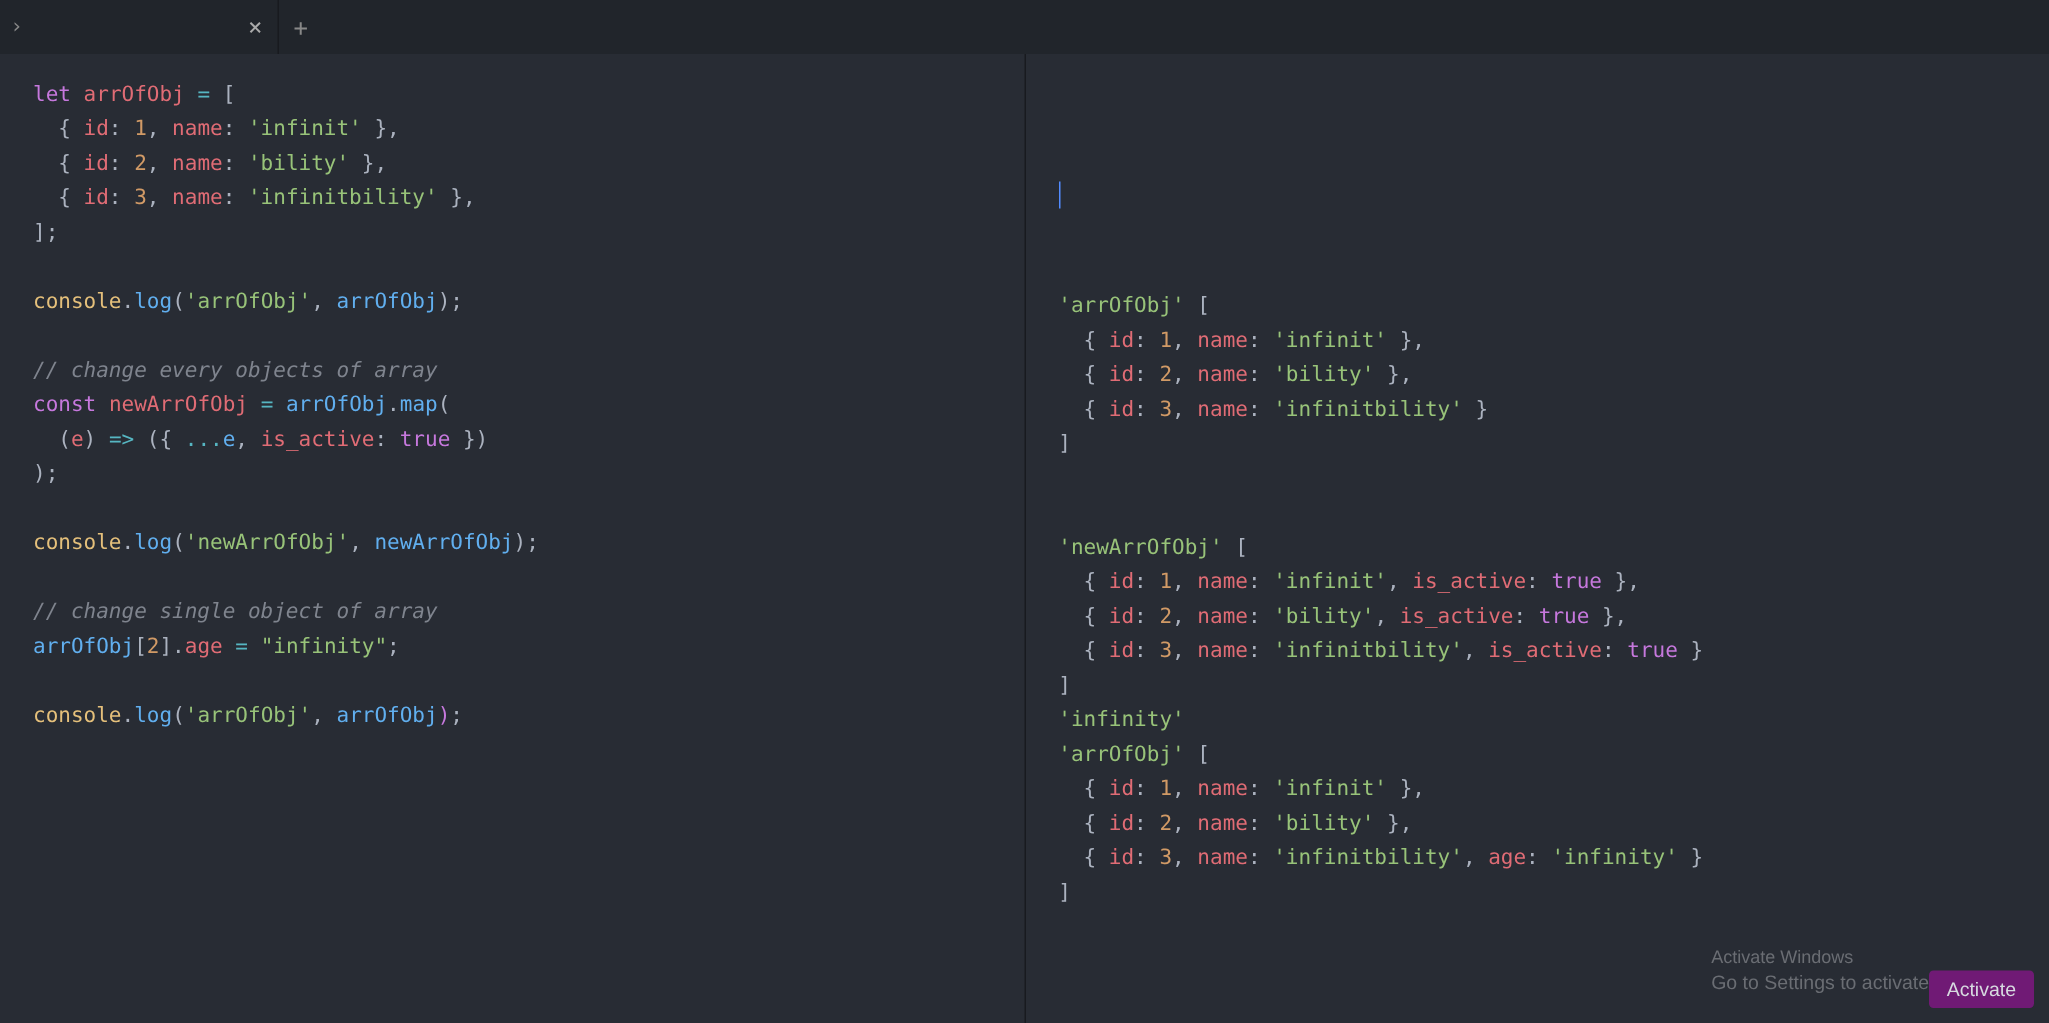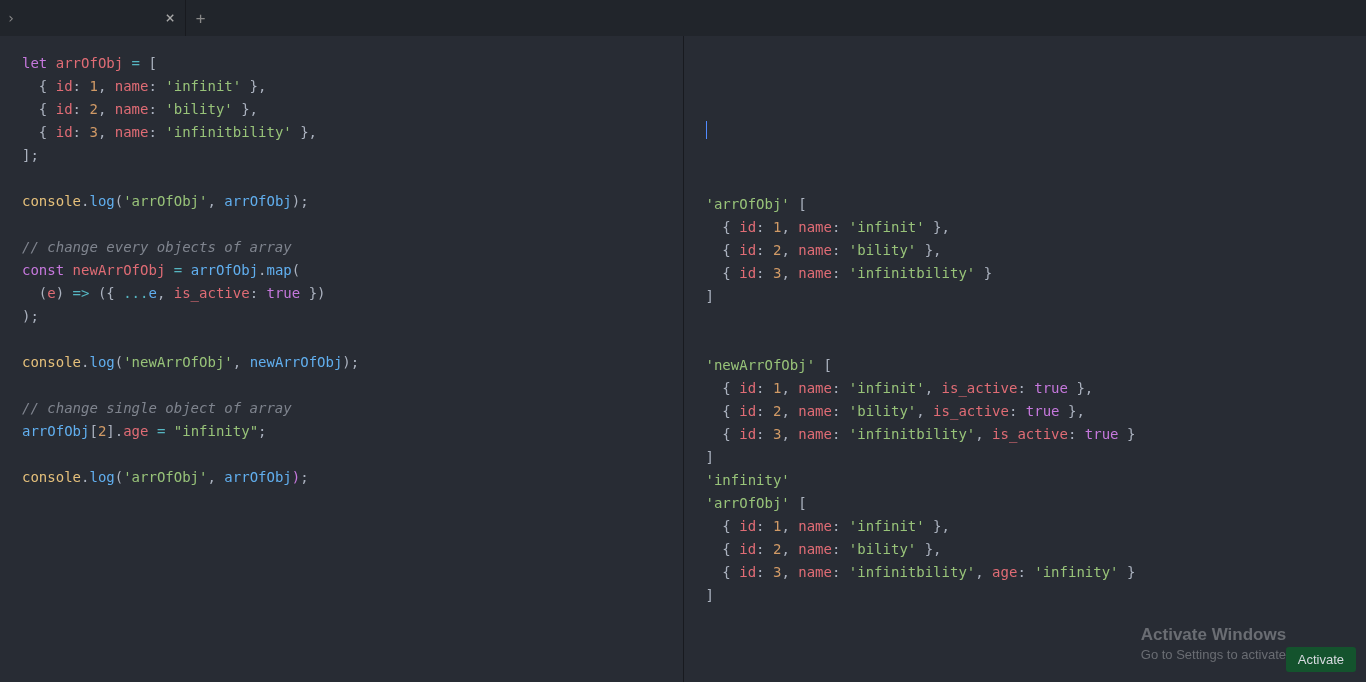--- a/index.html
+++ b/index.html
@@ -94,27 +94,27 @@
   .bracket-hi { color: #c678dd; } 
   .activate-overlay {
     position: absolute;
     right: 20px;
     bottom: 20px;
     text-align: left;
     color: #6a6d73;
     font-family: "Segoe UI", sans-serif;
     pointer-events: none;
   }
-  .activate-title { font-size: 17px; font-weight: 700; margin-top: 20px; }
+  .activate-title { font-size: 12px; font-weight: 400; margin-top: 20px; }
   .activate-sub   { font-size: 13px; margin-top: 2px; }
   .activate-btn {
     position: absolute;
     right: 10px;
     bottom: 10px;
-    background: #14532d;
+    background: #701a75;
     color: #d7dae0;
     padding: 5px 12px;
     border-radius: 3px;
     font-family: "Segoe UI", sans-serif;
     font-size: 13px;
     border: none;
     cursor: pointer;
     margin-top: 40px;
   }
 </style>

